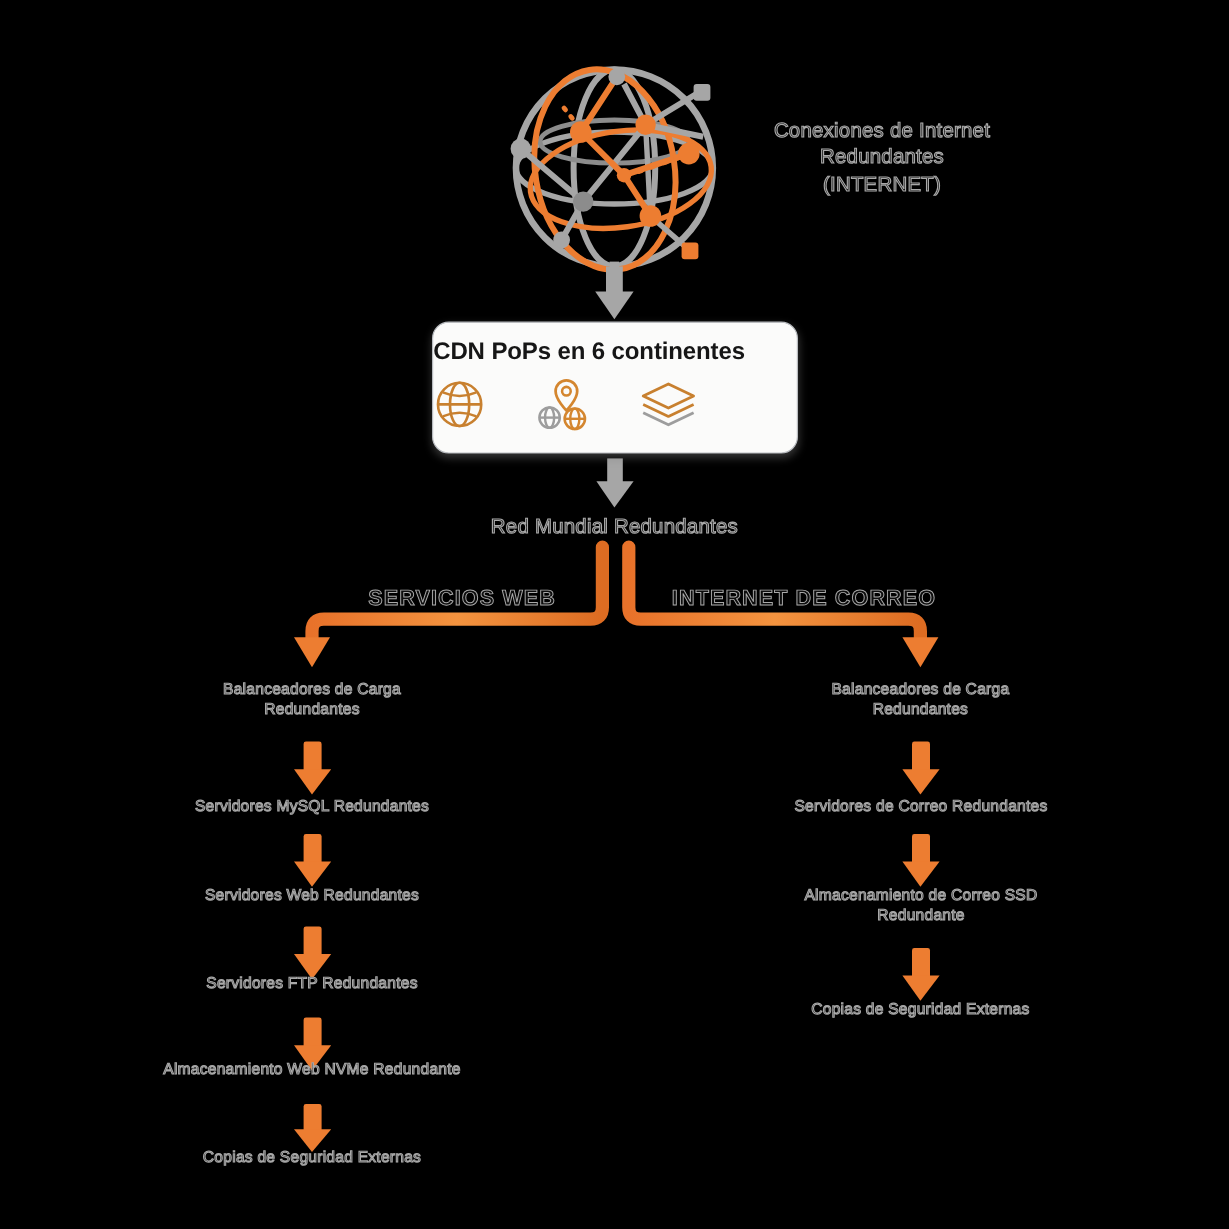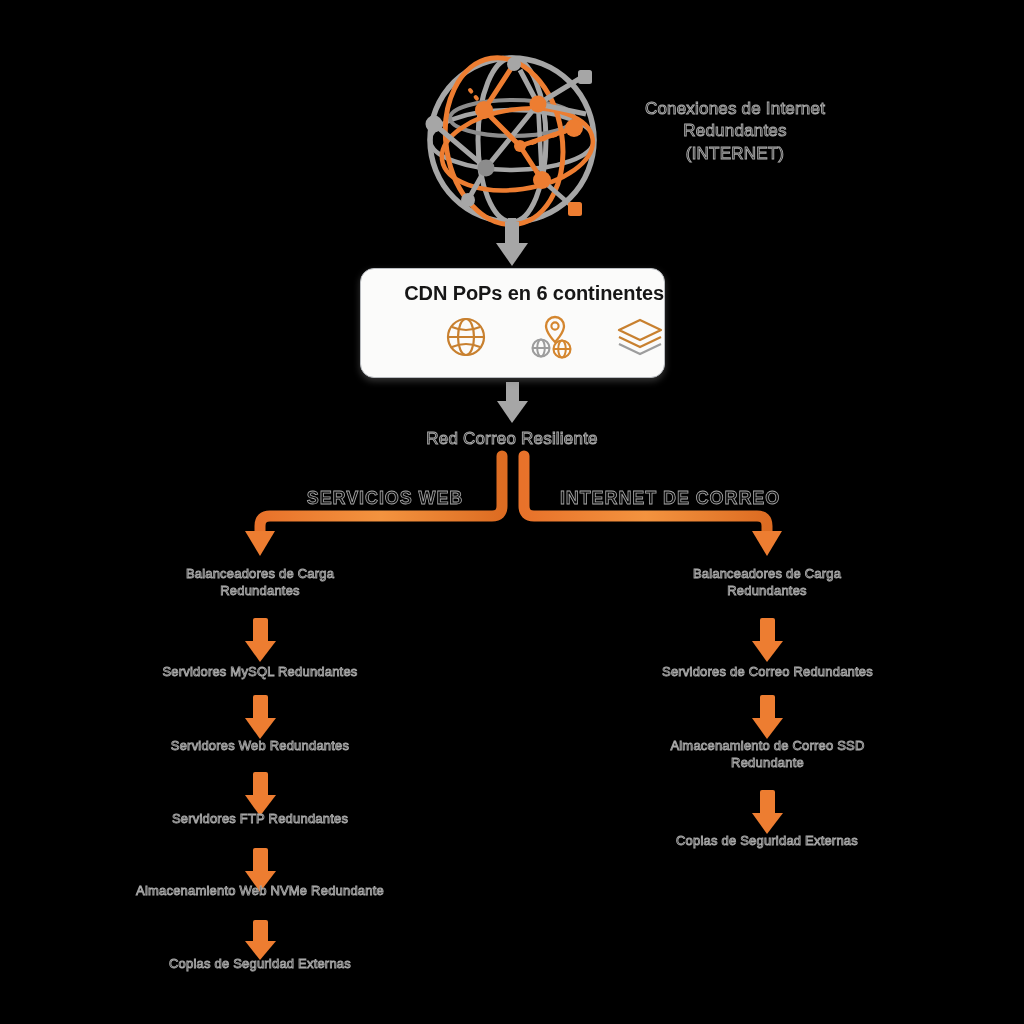--- a/index.html
+++ b/index.html
@@ -24,21 +24,21 @@
   }
   .otext.md{font-size:13px;-webkit-text-stroke-width:0.9px;}
   .otext.lg{font-size:17px;-webkit-text-stroke-width:0.95px;}
   .otext.tiny{font-size:18px;font-weight:bold;letter-spacing:.9px;-webkit-text-stroke-width:0.8px;}
 
   
   #cdn-card{
     position:absolute;left:360px;top:268px;width:305px;height:110px;
     background:#fbfbfa;border:1px solid #b9bcc0;border-radius:14px;
     box-shadow:0 3px 7px rgba(120,120,120,.45);
-    display:flex;flex-direction:column;align-items:flex-end;justify-content:flex-start;
+    display:flex;flex-direction:column;align-items:flex-start;justify-content:flex-start;
     box-sizing:border-box;padding-top:13px;
   }
   #cdn-title{
     color:#161616;font-size:20px;font-weight:bold;letter-spacing:-.1px;
     -webkit-text-stroke:0;
   }
   #cdn-icons{
     display:flex;align-items:center;justify-content:center;gap:40px;margin-top:9px;
   }
   .ico{display:block;}
@@ -193,21 +193,21 @@
       </svg>
 
       <svg class="ico" width="48" height="42" viewBox="0 0 48 42">
         <polygon points="24,4 45,14 24,24 3,14" fill="none" stroke="#C8802F" stroke-width="2.3" stroke-linejoin="round"></polygon>
         <polyline points="3,21 24,31 45,21" fill="none" stroke="#C8802F" stroke-width="2.3" stroke-linejoin="round"></polyline>
         <polyline points="3,28 24,38 45,28" fill="none" stroke="#9D9D9D" stroke-width="2.3" stroke-linejoin="round"></polyline>
       </svg>
     </div>
   </div>
 
-  <div class="otext lg" style="left:362px;top:428px;width:300px;">Red Correo Resiliente</div>
+  <div class="otext lg" style="left:362px;top:428px;width:300px;">Red Mundial Redundantes</div>
 
   <div class="otext tiny" style="left:285px;top:487px;width:200px;">SERVICIOS WEB</div>
   <div class="otext tiny" style="left:555px;top:487px;width:230px;">INTERNET DE CORREO</div>
 
   <div class="otext md" style="left:120px;top:565px;width:280px;">Balanceadores de Carga
 Redundantes</div>
   <div class="otext md" style="left:100px;top:663px;width:320px;">Servidores MySQL Redundantes</div>
   <div class="otext md" style="left:100px;top:810px;width:320px;">Servidores FTP Redundantes</div>
   <div class="otext md" style="left:100px;top:737px;width:320px;">Servidores Web Redundantes</div>
   <div class="otext md" style="left:50px;top:882px;width:420px;">Almacenamiento Web NVMe Redundante</div>

